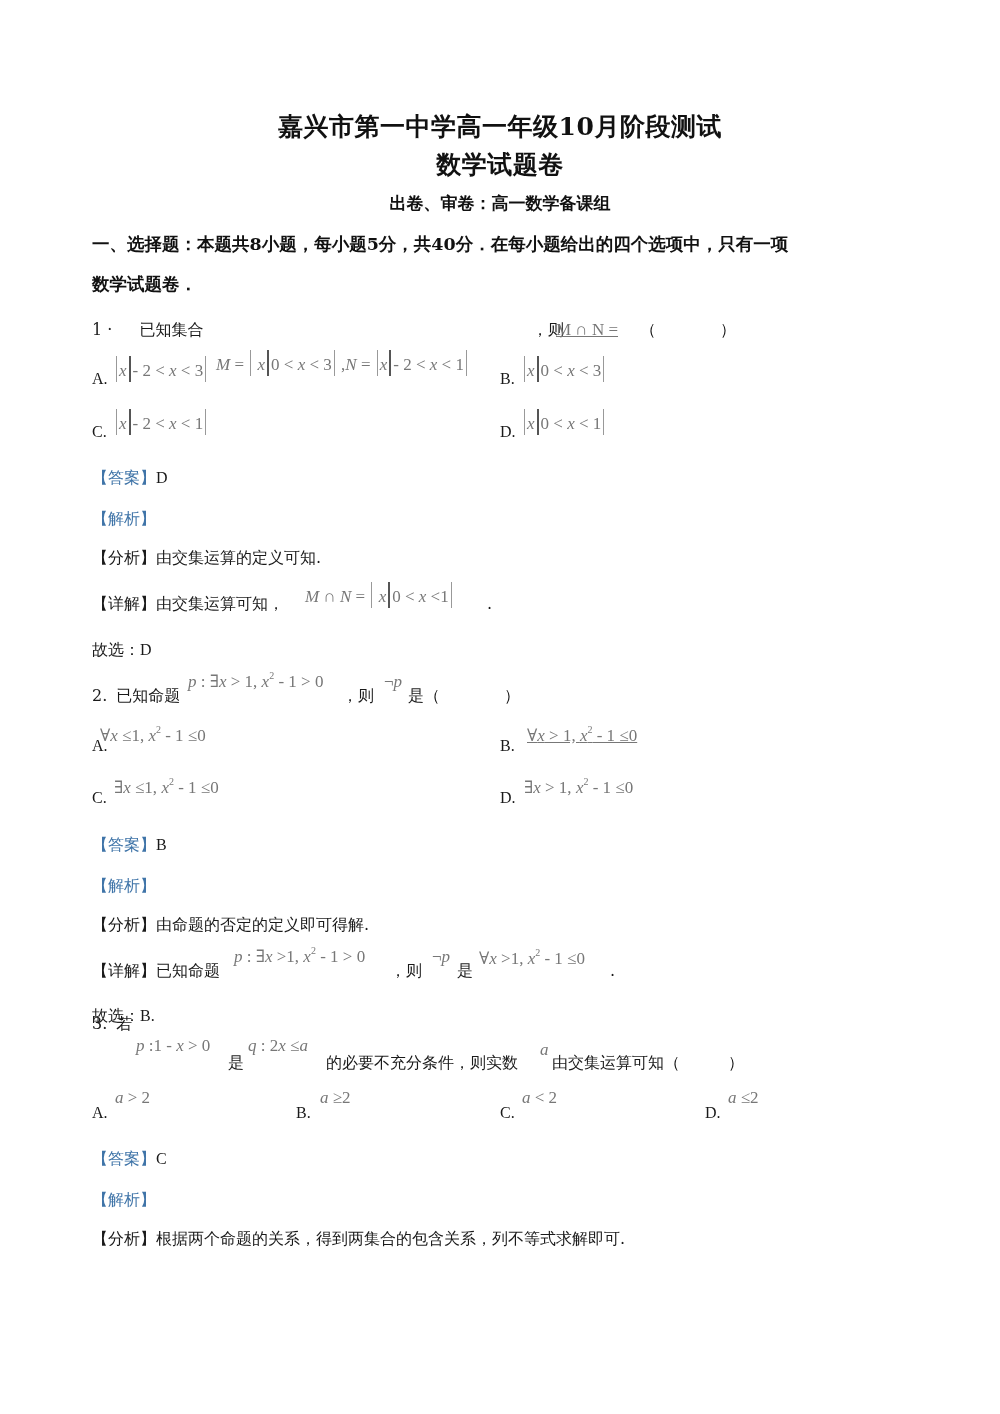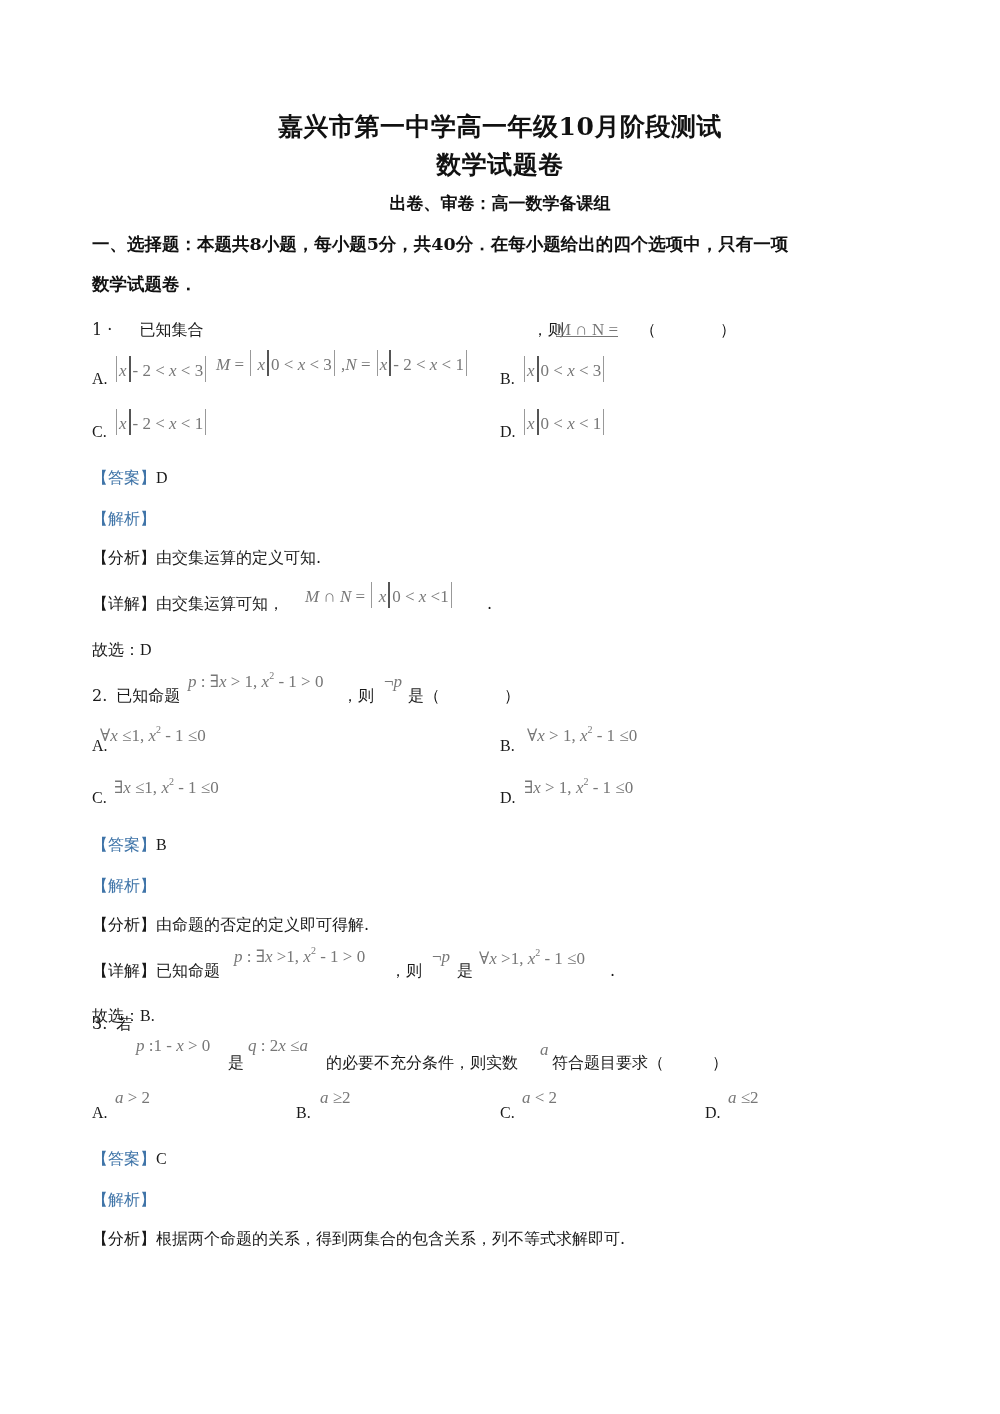--- a/index.html
+++ b/index.html
@@ -109,21 +109,21 @@
 <div class="abs math" style="left:188px; top:670px;">
   <i>p</i> : ∃<i>x</i> &gt; 1, <i>x</i><span class="sup">2</span> - 1 &gt; 0
 </div>
 <div class="abs txt" style="left:342px; top:686px;">，则</div>
 <div class="abs math" style="left:384px; top:672px;">¬<i>p</i></div>
 <div class="abs txt" style="left:408px; top:686px;">是（　　　　）</div>
 
 <div class="abs letter" style="left:92px; top:737px;">A.</div>
 <div class="abs math" style="left:100px; top:724px;">∀<i>x</i> ≤1, <i>x</i><span class="sup">2</span> - 1 ≤0</div>
 <div class="abs letter" style="left:500px; top:737px;">B.</div>
-<div class="abs math" style="left:527px; top:724px;">∀<i>x</i> &gt; 1, <i>x</i><span class="sup">2</span> - 1 ≤0</div>
+<div class="abs math" style="left:527px; top:724px;text-decoration:underline;">∀<i>x</i> &gt; 1, <i>x</i><span class="sup">2</span> - 1 ≤0</div>
 <div class="abs letter" style="left:92px; top:789px;">C.</div>
 <div class="abs math" style="left:114px; top:776px;">∃<i>x</i> ≤1, <i>x</i><span class="sup">2</span> - 1 ≤0</div>
 <div class="abs letter" style="left:500px; top:789px;">D.</div>
 <div class="abs math" style="left:524px; top:776px;">∃<i>x</i> &gt; 1, <i>x</i><span class="sup">2</span> - 1 ≤0</div>
 
 <div class="abs" style="left:92px; top:835px;">
   <span class="blue">【答案】</span><span class="letter">B</span>
 </div>
 <div class="abs blue" style="left:92px; top:876px;">【解析】</div>
 <div class="abs txt" style="left:92px; top:915px;">
@@ -146,21 +146,21 @@
 
 <div class="abs txt" style="left:92px; top:1014px;text-align:center;">
   <span style="margin-right:4px;">3.</span>
   <span>若</span>
 </div>
 <div class="abs math" style="left:136px; top:1036px;"><i>p</i> :1 - <i>x</i> &gt; 0</div>
 <div class="abs txt" style="left:228px; top:1053px;">是</div>
 <div class="abs math" style="left:248px; top:1036px;"><i>q</i> : 2<i>x</i> ≤<i>a</i></div>
 <div class="abs txt" style="left:326px; top:1053px;">的必要不充分条件，则实数</div>
 <div class="abs math" style="left:540px; top:1040px;"><i>a</i></div>
-<div class="abs txt" style="left:552px; top:1053px;">符合题目要求（　　　）</div>
+<div class="abs txt" style="left:552px; top:1053px;">由交集运算可知（　　　）</div>
 
 <div class="abs letter" style="left:92px; top:1104px;">A.</div>
 <div class="abs math" style="left:115px; top:1088px;"><i>a</i> &gt; 2</div>
 <div class="abs letter" style="left:296px; top:1104px;">B.</div>
 <div class="abs math" style="left:320px; top:1088px;"><i>a</i> ≥2</div>
 <div class="abs letter" style="left:500px; top:1104px;">C.</div>
 <div class="abs math" style="left:522px; top:1088px;"><i>a</i> &lt; 2</div>
 <div class="abs letter" style="left:705px; top:1104px;">D.</div>
 <div class="abs math" style="left:728px; top:1088px;"><i>a</i> ≤2</div>
 

